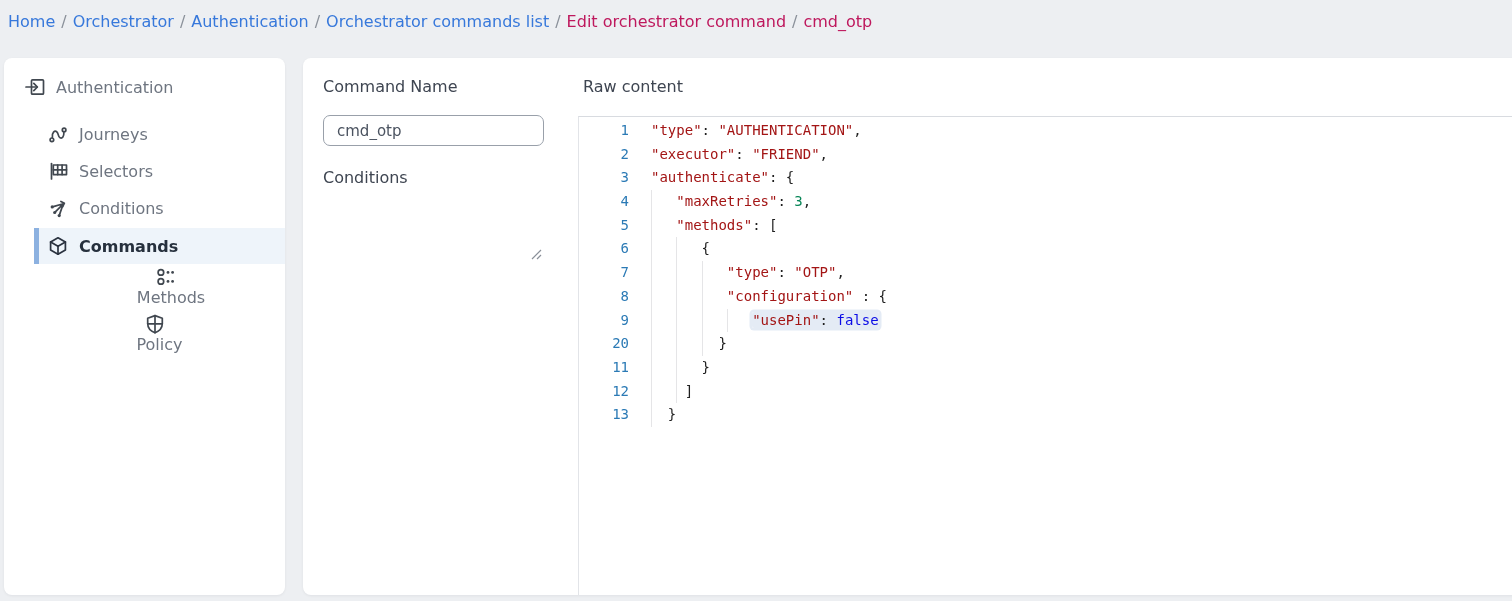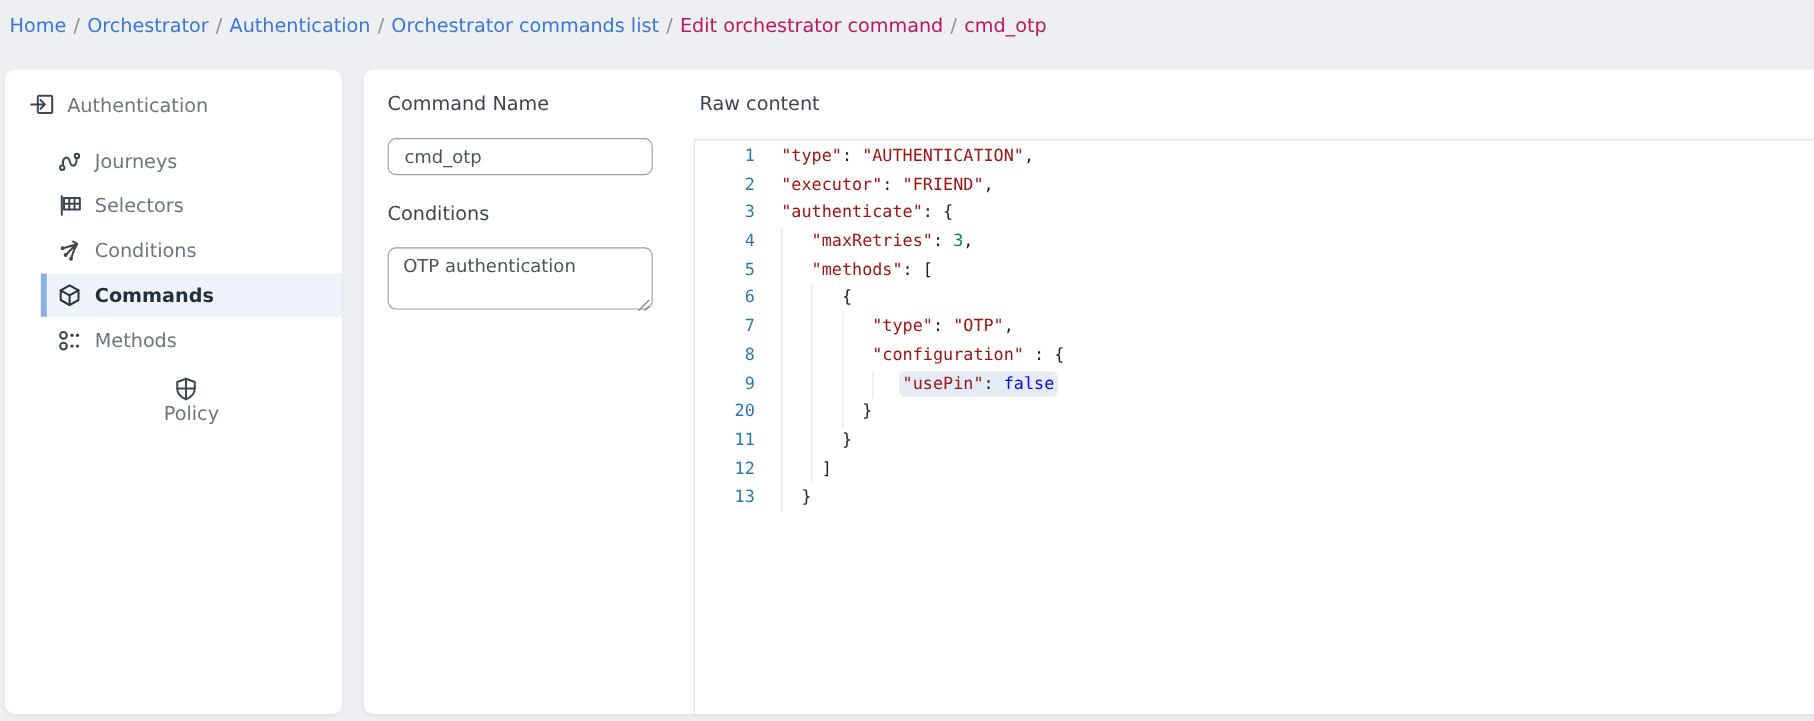--- a/index.html
+++ b/index.html
@@ -112,21 +112,21 @@
         <i class="active-bar"></i>
         <span class="nav-icon">
           <svg viewBox="0 0 22 22" fill="none" stroke="currentColor" stroke-width="1.7" stroke-linecap="round" stroke-linejoin="round">
             <path d="M11 2.8 18.4 7 V15 L11 19.2 3.6 15 V7 Z"></path>
             <path d="M3.6 7 11 11.2 18.4 7"></path>
             <path d="M11 11.2 V19.2"></path>
           </svg>
         </span>
         <span class="nav-label">Commands</span>
       </div>
-      <div class="nav-item level1" style="top: 207.5px;">
+      <div class="nav-item level1" style="top: 207.5px; flex-direction: column;">
         <span class="nav-icon">
           <svg viewBox="0 0 22 22" fill="none" stroke="currentColor" stroke-width="1.7" stroke-linecap="round" stroke-linejoin="round">
             <circle cx="5.9" cy="6.4" r="2.8"></circle>
             <circle cx="5.9" cy="15.4" r="2.8"></circle>
             <circle cx="13" cy="6.4" r="1.4" fill="currentColor" stroke="none"></circle>
             <circle cx="17.6" cy="6.4" r="1.4" fill="currentColor" stroke="none"></circle>
             <circle cx="13" cy="15.4" r="1.4" fill="currentColor" stroke="none"></circle>
             <circle cx="17.6" cy="15.4" r="1.4" fill="currentColor" stroke="none"></circle>
           </svg>
         </span>
@@ -143,21 +143,20 @@
         <span class="nav-label">Policy</span>
       </div>
     </div>
 </aside>
 
 <main class="panel main-panel">
   <label class="field-label" style="left:20px;top:19px;">Command Name</label>
   <input class="text-input" type="text" value="cmd_otp" style="">
 
   <label class="field-label" style="left:20px;top:110px;">Conditions</label>
-  <textarea class="text-area" style="">OTP authentication</textarea>
   <span class="resize-corner">
     <svg width="11" height="11" viewBox="0 0 11 11">
         <path d="M10 1 L1 10 M10 6 L6 10" stroke="#8a9099" stroke-width="1.2" fill="none"></path>
       </svg>
   </span>
 
   <label class="field-label" style="left:280px;top:19px;">Raw content</label>
   <div class="editor">
     <div>
         <div class="cl"><span class="ln">1</span><span class="ct"><span class="t-s">"type"</span><span class="t-p">: </span><span class="t-s">"AUTHENTICATION"</span><span class="t-p">,</span></span></div>

